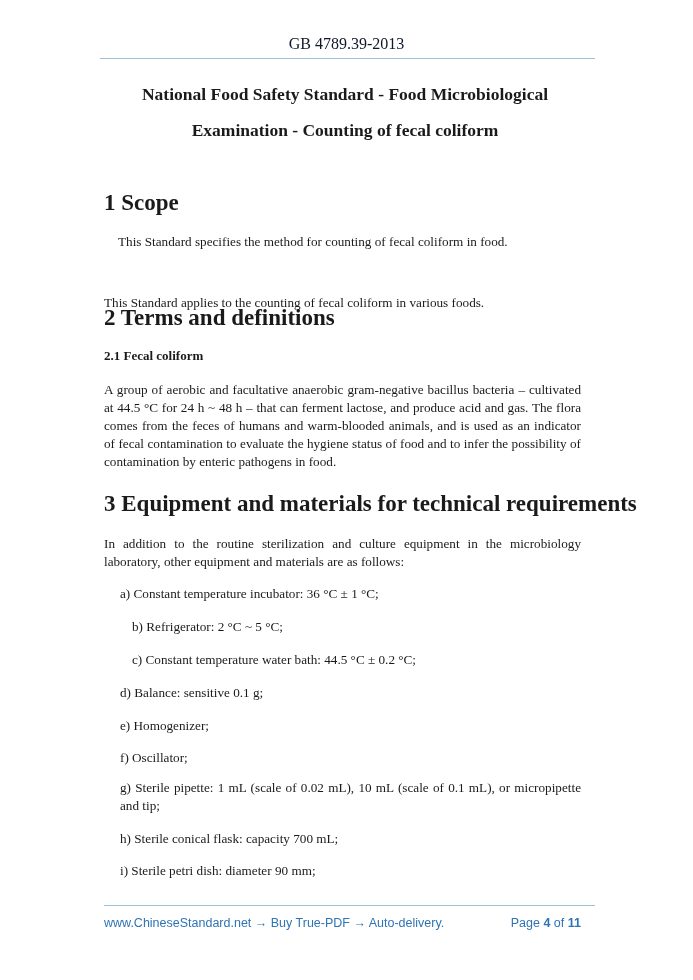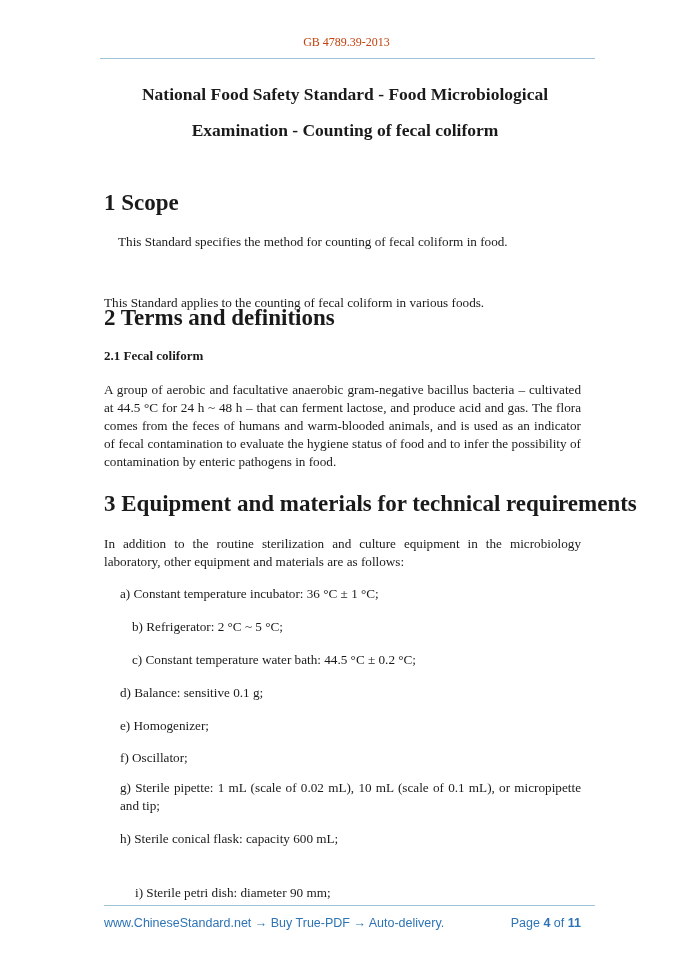--- a/index.html
+++ b/index.html
@@ -1,19 +1,19 @@
 <!DOCTYPE html>
 <html><head>
 <meta charset="utf-8">
 <style>
   html, body { margin:0; padding:0; background:#ffffff; }
   body { width:693px; height:980px; position:relative; overflow:hidden;
          font-family:"Liberation Serif", "DejaVu Serif", serif; color:#1a1a1a; }
   .header-code { position:absolute; top:35px; left:0; width:693px; text-align:center;
-         font-size:12px; color:#c2410c; }
+         font-size:16px; color:#0f172a; }
   .header-rule { position:absolute; top:58px; left:100px; width:495px; height:1px; background:#9cc3d8; }
   .title { position:absolute; left:100px; width:490px; text-align:center; font-weight:bold; font-size:17.5px; }
   .t1 { top:84px; } .t2 { top:120px; }
   .h1 { position:absolute; left:104px; font-weight:bold; font-size:23px; }
   .h2 { position:absolute; left:104px; font-weight:bold; font-size:13px; }
   .p { position:absolute; left:104px; width:477px; font-size:13.2px; line-height:18px; text-align:justify; }
   .li { position:absolute; left:120px; width:461px; font-size:13.2px; line-height:18px; text-align:justify; }
   .footer-rule { position:absolute; top:905px; left:104px; width:491px; height:1px; background:#9cc3d8; }
   .footer { position:absolute; top:916px; left:104px; width:477px; font-family:"Liberation Sans", sans-serif;
             font-size:12.5px; color:#2e74b5; }
@@ -41,22 +41,22 @@
 <div class="h1" style="top:491px;">3 Equipment and materials for technical requirements</div>
 <div class="p" style="top:535px;">In addition to the routine sterilization and culture equipment in the microbiology laboratory, other equipment and materials are as follows:</div>
 
 <div class="li" style="top:585px;">a) Constant temperature incubator: 36 °C ± 1 °C;</div>
 <div class="li" style="top:618px;padding-left:12px;">b) Refrigerator: 2 °C ~ 5 °C;</div>
 <div class="li" style="top:651px;margin-left:12px;">c) Constant temperature water bath: 44.5 °C ± 0.2 °C;</div>
 <div class="li" style="top:684px;">d) Balance: sensitive 0.1 g;</div>
 <div class="li" style="top:717px;">e) Homogenizer;</div>
 <div class="li" style="top:749px;">f) Oscillator;</div>
 <div class="li" style="top:779px; padding-left:0; text-indent:0;">g) Sterile pipette: 1 mL (scale of 0.02 mL), 10 mL (scale of 0.1 mL), or micropipette and tip;</div>
-<div class="li" style="top:830px;">h) Sterile conical flask: capacity 600 mL;</div>
-<div class="li" style="top:884px;margin-left:15px;">i) Sterile petri dish: diameter 90 mm;</div>
+<div class="li" style="top:830px;">h) Sterile conical flask: capacity 700 mL;</div>
+<div class="li" style="top:862px;">i) Sterile petri dish: diameter 90 mm;</div>
 
 <div class="footer-rule"></div>
 <div class="footer">
   <a>www.ChineseStandard.net</a><span> → Buy True-PDF → Auto-delivery.</span>
   <span class="page">
     <span>Page</span>
     <b>4</b>
     <span>of</span>
     <b>11</b>
   </span>

